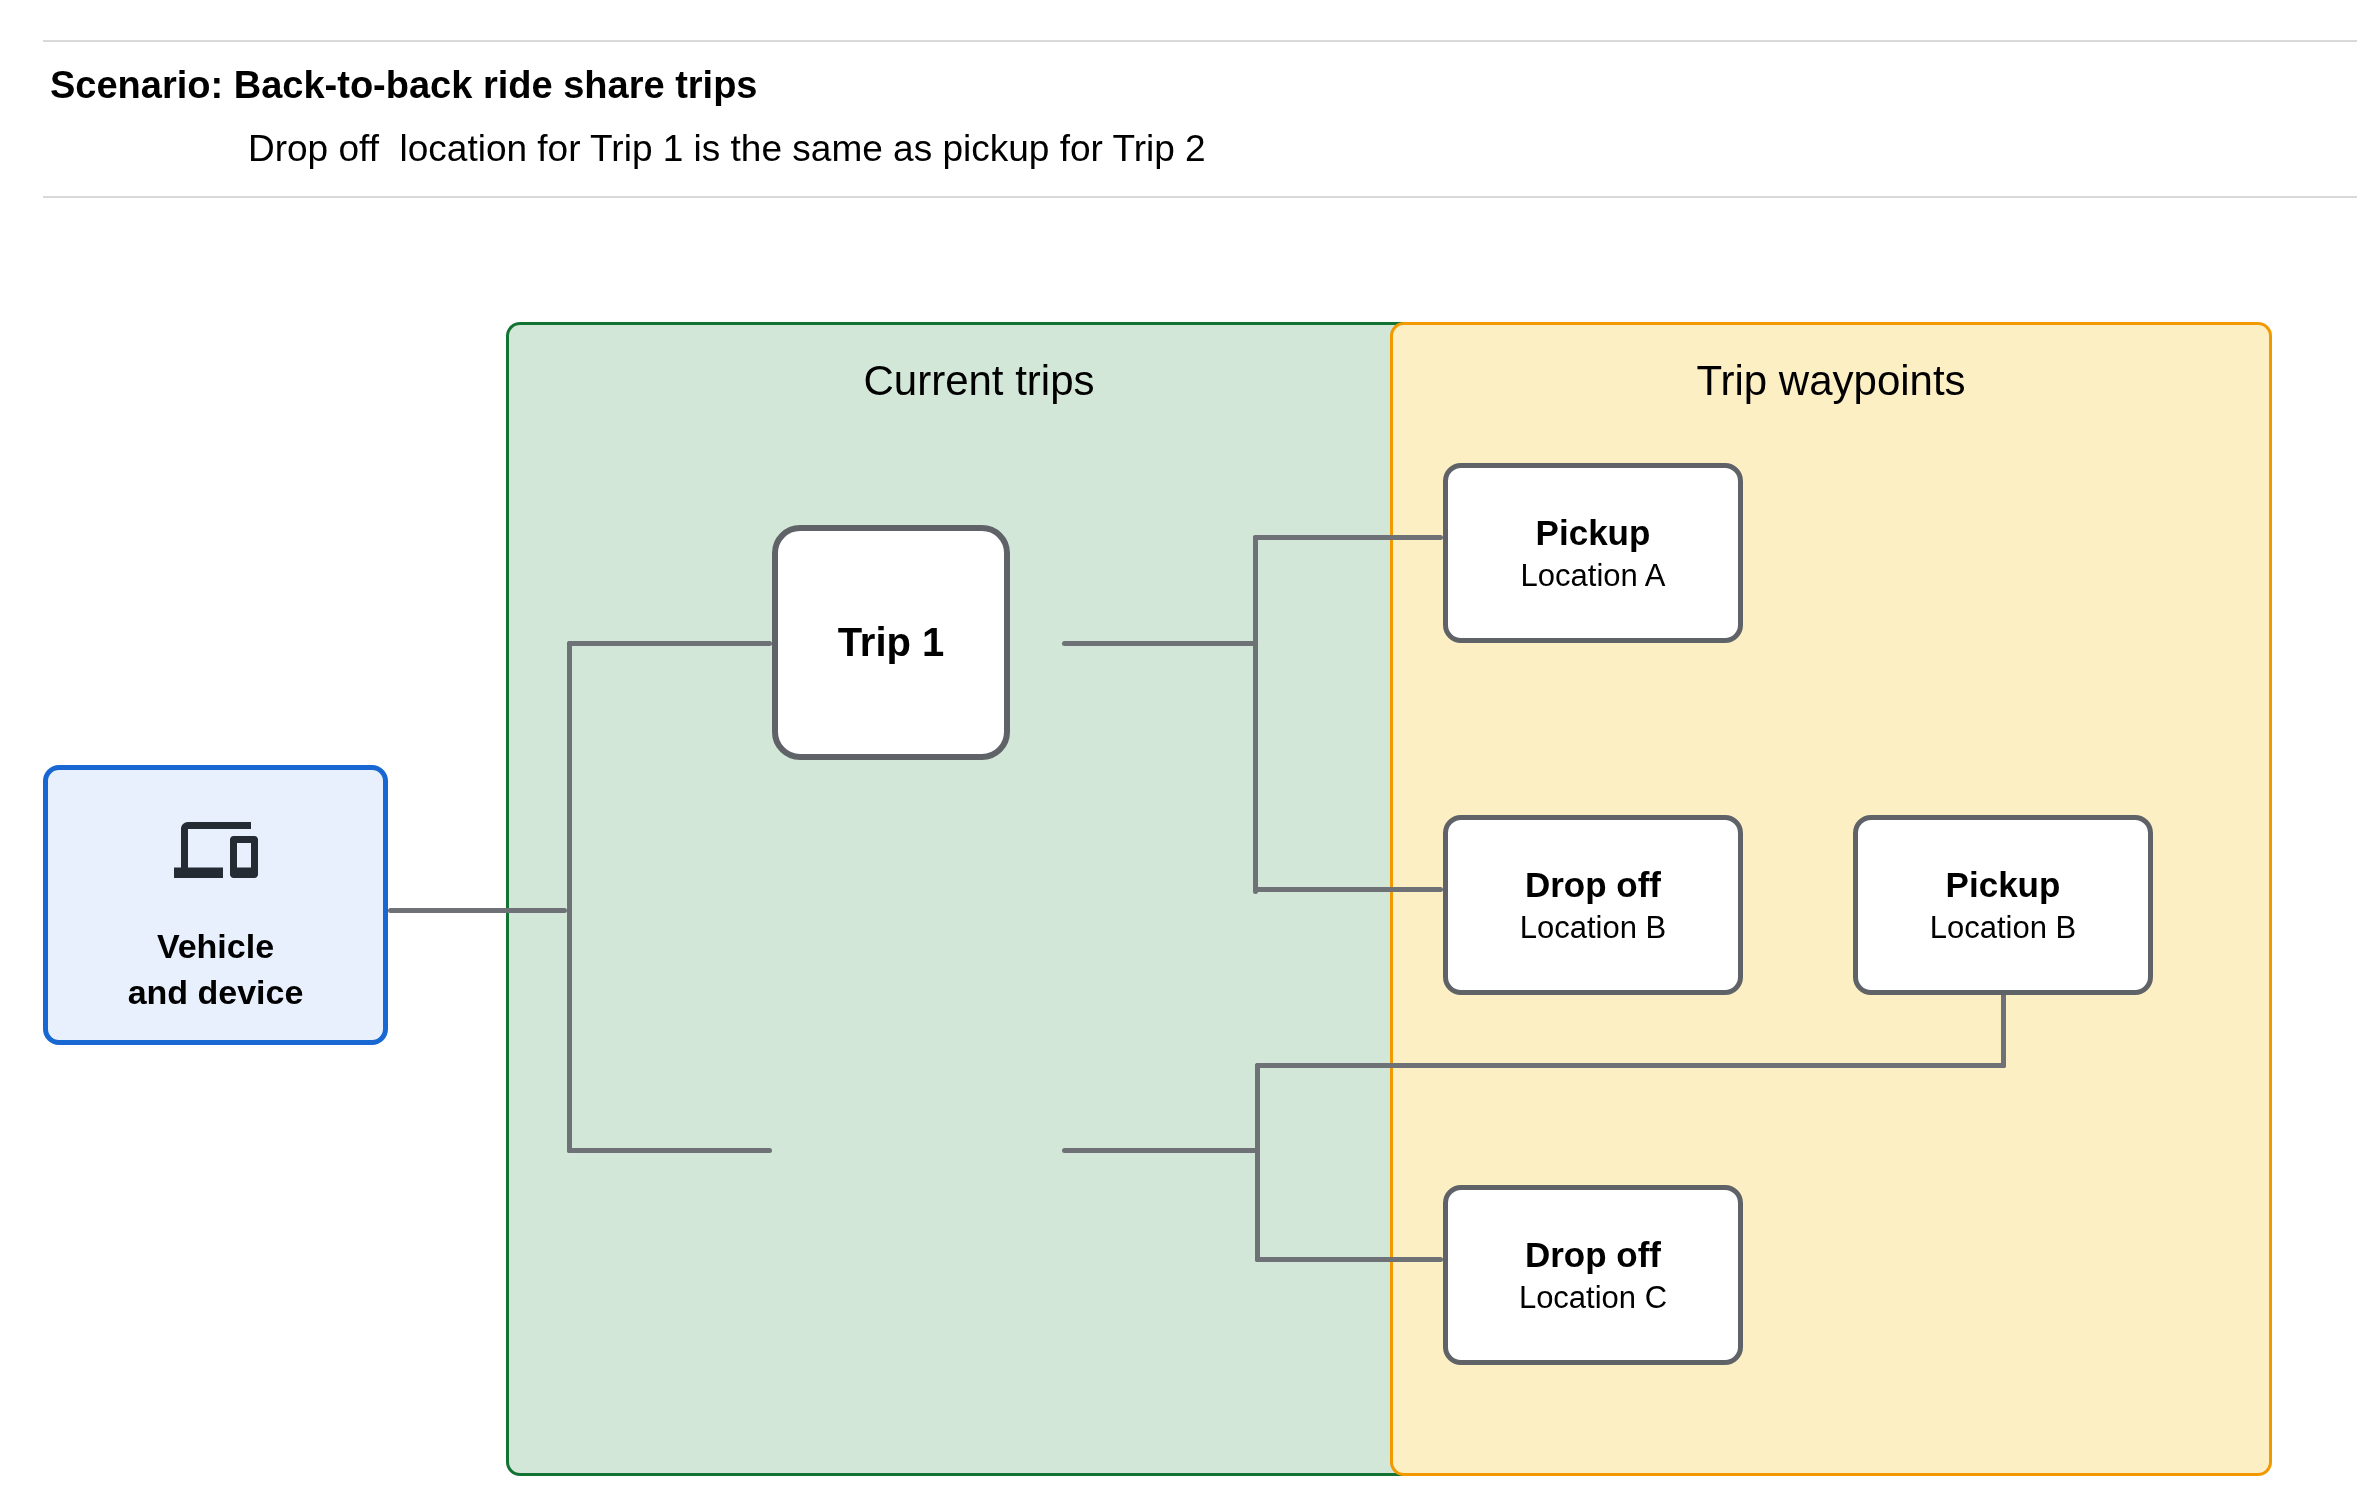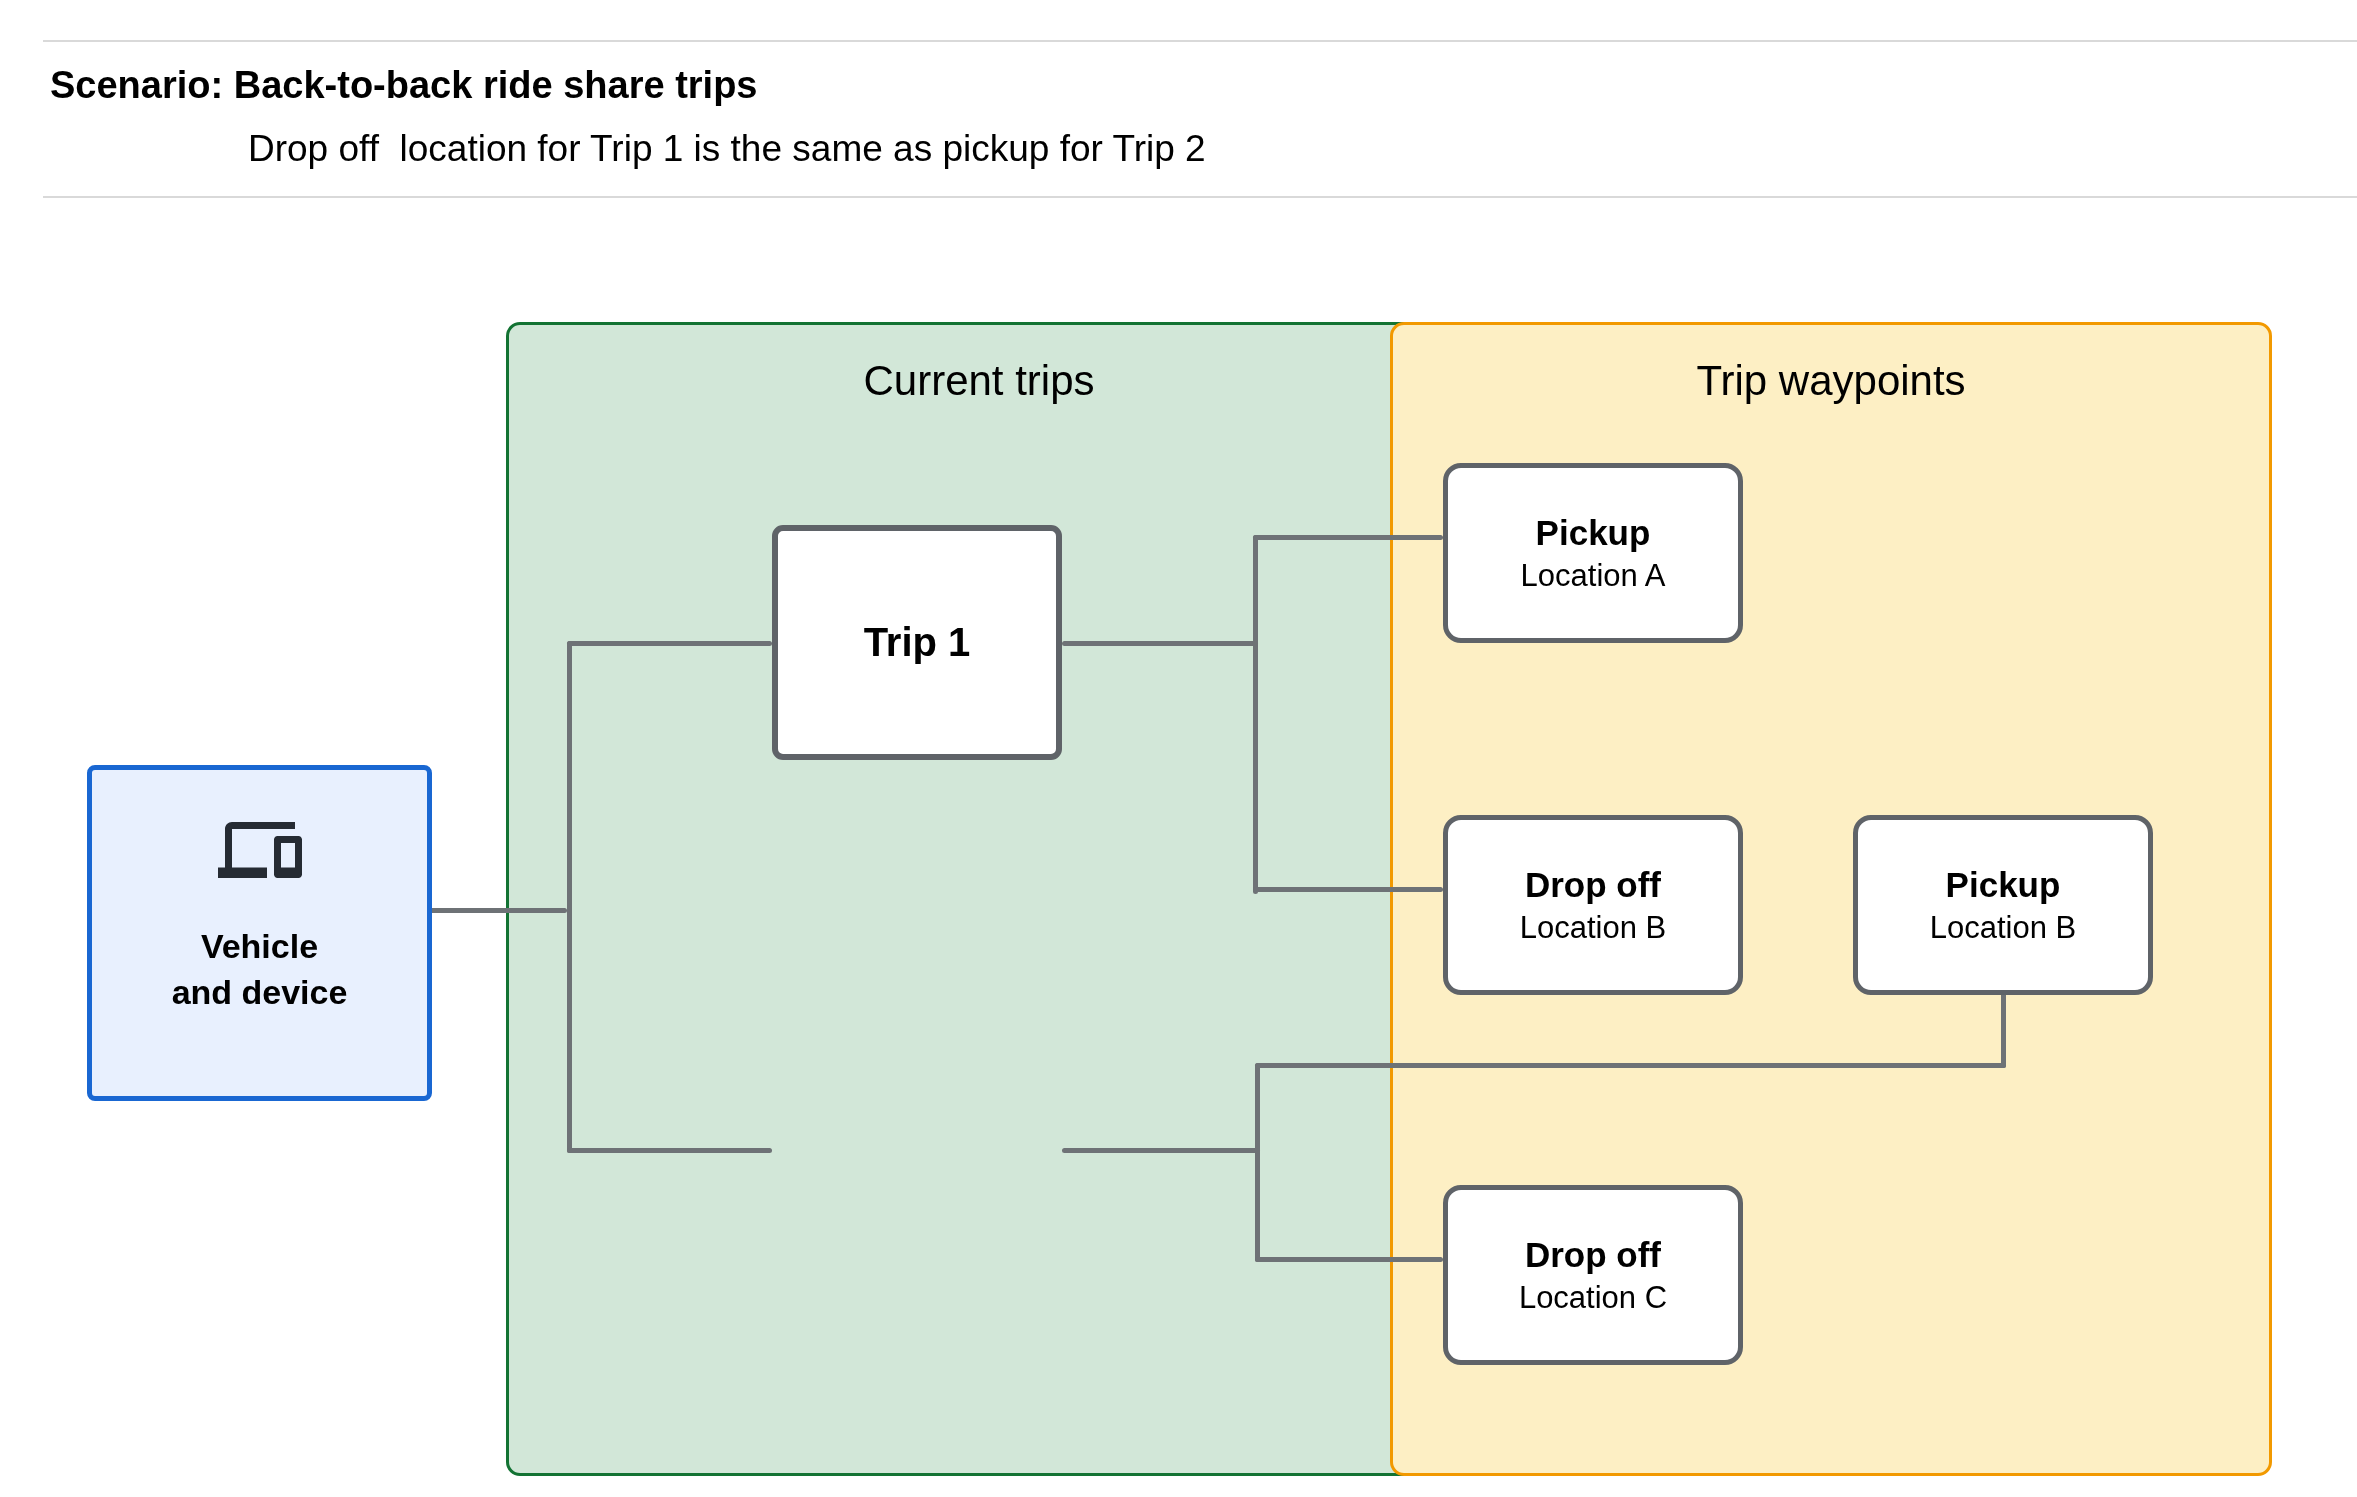--- a/index.html
+++ b/index.html
@@ -23,36 +23,36 @@
   .panel{position:absolute; top:322px; height:1154px; border-radius:14px; box-sizing:border-box;}
   #panel-current-trips{left:506px; width:946px; background:var(--current_trips_fill); border:3px solid var(--current_trips_border);}
   #panel-trip-waypoints{left:1390px; width:882px; background:var(--waypoints_fill); border:3px solid var(--waypoints_border);}
   .panel-title{position:absolute; top:32px; left:0; right:0; text-align:center; font-size:42px; font-weight:400;}
 
   .edge{position:absolute; background:var(--connector); border-radius:3px;}
 
   .node{position:absolute; background:#ffffff; border:5px solid var(--node_border);
         border-radius:18px; box-sizing:border-box; display:flex; flex-direction:column;
         align-items:center; justify-content:center; text-align:center;}
-  .trip-node{left:772px; width:290px; height:235px; border-width:6px; border-radius:11px;}
+  .trip-node{left:772px; width:238px; height:235px; border-width:6px; border-radius:28px;}
   #node-trip-1{top:525px;}
   #node-trip-2{top:1032px;}
   .trip-label{font-size:40px; font-weight:700;}
 
   .waypoint-node{width:300px; height:180px;}
   #node-pickup-a{left:1443px; top:463px;}
   #node-dropoff-b{left:1443px; top:815px;}
   #node-pickup-b{left:1853px; top:815px;}
   #node-dropoff-c{left:1443px; top:1185px;}
   .waypoint-title{font-size:35px; font-weight:700; line-height:1.3;}
   .waypoint-subtitle{font-size:31px; font-weight:400; line-height:1.3;}
 
-  #node-vehicle{position:absolute; left:43px; top:765px; width:345px; height:336px;
-    background:var(--vehicle_fill); border:5px solid var(--vehicle_border); border-radius:8px;
-    box-sizing:border-box; display:flex; flex-direction:column; align-items:center;margin-left:44px;}
+  #node-vehicle{position:absolute; left:43px; top:765px; width:345px; height:280px;
+    background:var(--vehicle_fill); border:5px solid var(--vehicle_border); border-radius:16px;
+    box-sizing:border-box; display:flex; flex-direction:column; align-items:center;}
   #node-vehicle .icon{margin-top:38px;}
   #vehicle-label{margin-top:28px; text-align:center; font-size:34px; font-weight:700; line-height:1.35;}
 </style>
 </head>
 <body>
 
 <div id="canvas">
 
   <div class="divider" id="divider-top"></div>
   <div id="page-title">Scenario: Back-to-back ride share trips</div>

